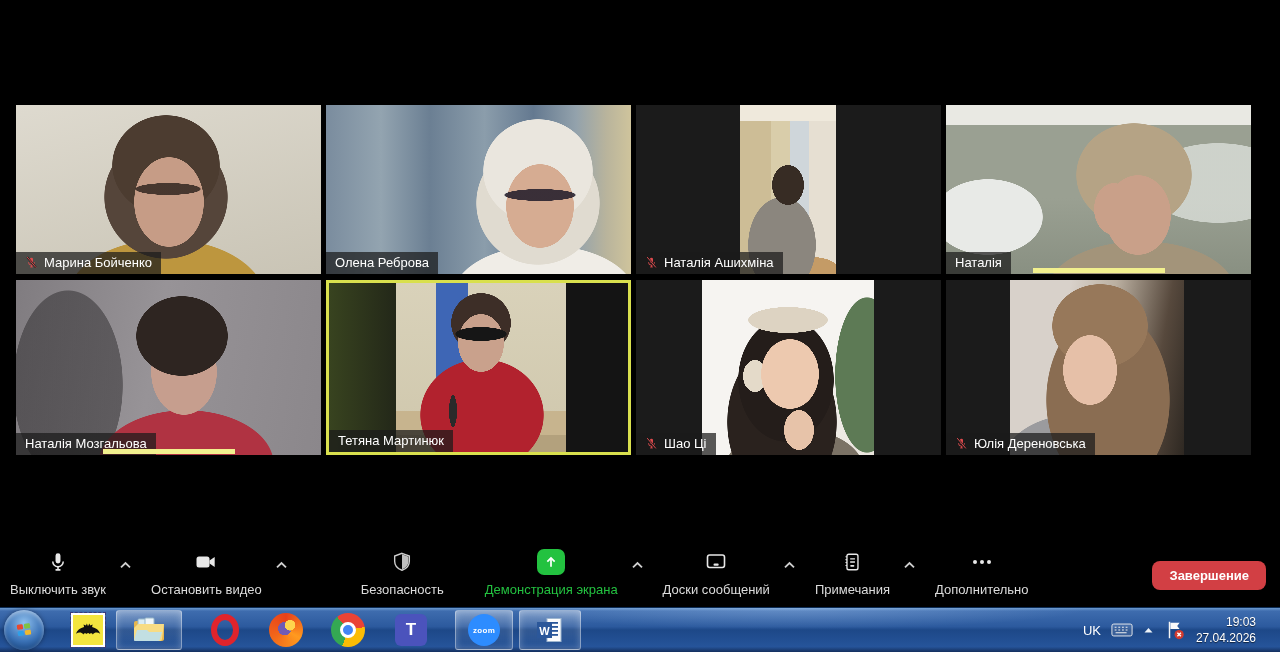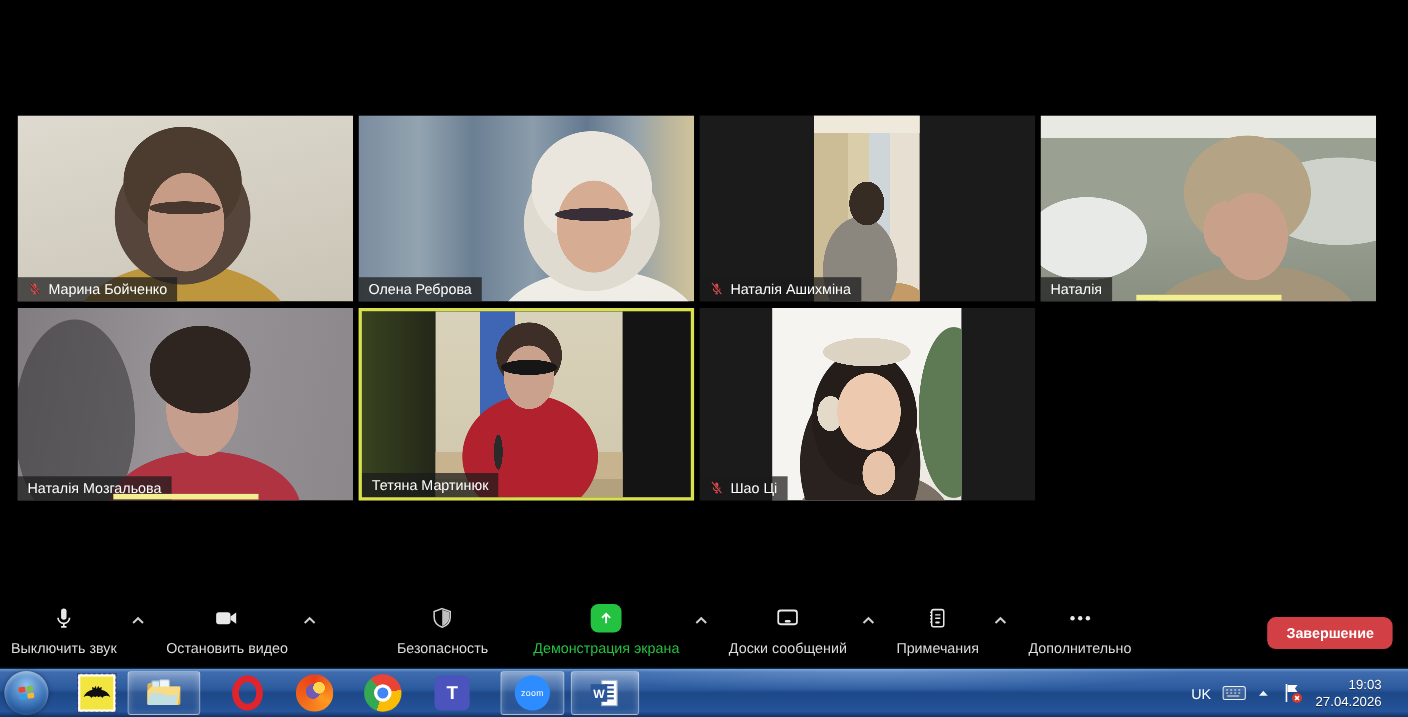--- a/index.html
+++ b/index.html
@@ -125,21 +125,21 @@
       radial-gradient(circle at 62% 36%, #ffd54d 0 17%, transparent 18%),
       radial-gradient(circle at 46% 46%, #6f5bb5 0 25%, transparent 26%),
       conic-gradient(from 120deg,#ff9a1f,#f2671a,#e8401a,#ff9a1f);}
   .chrome{width:34px;height:34px;border-radius:50%;position:relative;
     background:conic-gradient(from -40deg,#ea4335 0 33.3%,#fbbc05 33.3% 66.6%,#34a853 66.6%);}
   .chrome::after{content:"";position:absolute;left:50%;top:50%;width:16px;height:16px;margin:-8px 0 0 -8px;
     border-radius:50%;background:#4285f4;border:3px solid #fff;box-sizing:border-box;}
   .teams{width:32px;height:32px;border-radius:6px;background:#4b53bc;color:#fff;font-weight:bold;
     font-size:17px;display:flex;align-items:center;justify-content:center;}
   .zoomapp{width:32px;height:32px;border-radius:50%;background:#2d8cff;color:#fff;font-size:8px;
-    font-weight:normal;display:flex;align-items:center;justify-content:center;letter-spacing:.3px;}
+    font-weight:bold;display:flex;align-items:center;justify-content:center;letter-spacing:.3px;}
   .batic{width:34px;height:34px;background:#f3e53f;border:2px solid #fff;outline:1px dashed #3a3a7a;
     display:flex;align-items:center;justify-content:center;box-sizing:border-box;}
   .tray{position:absolute;right:16px;top:0;height:44px;display:flex;align-items:center;gap:10px;
     padding-right:8px;color:#fff;}
   .tray-lang{font-size:13px;}
   .clock{font-size:12px;text-align:right;line-height:16px;text-shadow:0 1px 1px rgba(0,0,0,.6);}
 </style>
 </head>
 <body>
 
@@ -212,20 +212,33 @@
           <rect x="9.3" y="3" width="5.4" height="10.5" rx="2.7" fill="#df4b4e"></rect>
           <path d="M6.5 11.5a5.5 5.5 0 0 0 11 0" stroke="#df4b4e" fill="none" stroke-width="1.7"></path>
           <path d="M12 17v3.2M9.5 20.2h5" stroke="#df4b4e" stroke-width="1.7"></path>
           <line x1="4" y1="2" x2="20" y2="21" stroke="#1a1a1a" stroke-width="3.4"></line>
           <line x1="4" y1="2" x2="20" y2="21" stroke="#df4b4e" stroke-width="1.8"></line>
         </svg>
         <span>Шао Ці</span>
       </div>
     </div>
 
+    <div class="tile t8">
+      <div class="vid"></div>
+      <div class="nametag">
+        <svg width="13" height="13" viewBox="0 0 24 24">
+          <rect x="9.3" y="3" width="5.4" height="10.5" rx="2.7" fill="#df4b4e"></rect>
+          <path d="M6.5 11.5a5.5 5.5 0 0 0 11 0" stroke="#df4b4e" fill="none" stroke-width="1.7"></path>
+          <path d="M12 17v3.2M9.5 20.2h5" stroke="#df4b4e" stroke-width="1.7"></path>
+          <line x1="4" y1="2" x2="20" y2="21" stroke="#1a1a1a" stroke-width="3.4"></line>
+          <line x1="4" y1="2" x2="20" y2="21" stroke="#df4b4e" stroke-width="1.8"></line>
+        </svg>
+        <span>Юлія Дереновська</span>
+      </div>
+    </div>
   </div>
 
   <div class="toolbar">
 
     <div class="tgroup">
       <div class="tbtn">
         <div class="tico">
           <svg width="22" height="24" viewBox="0 0 24 24">
             <rect x="9.3" y="2.5" width="5.4" height="11" rx="2.7" fill="#e8e8e8"></rect>
             <path d="M6.3 11.5a5.7 5.7 0 0 0 11.4 0" stroke="#e8e8e8" fill="none" stroke-width="1.7"></path>

